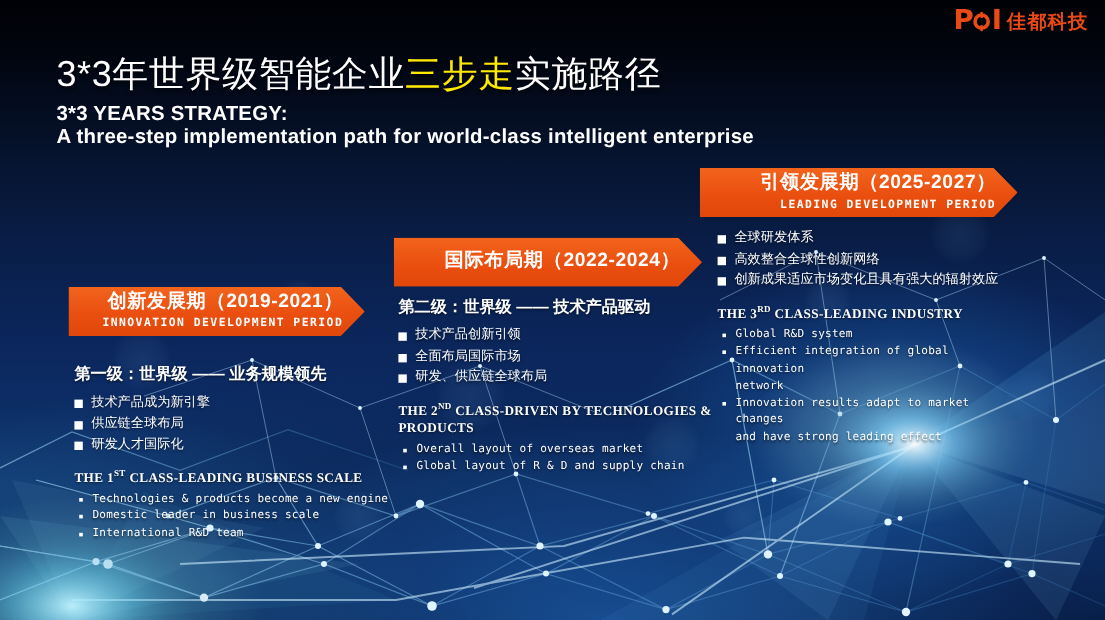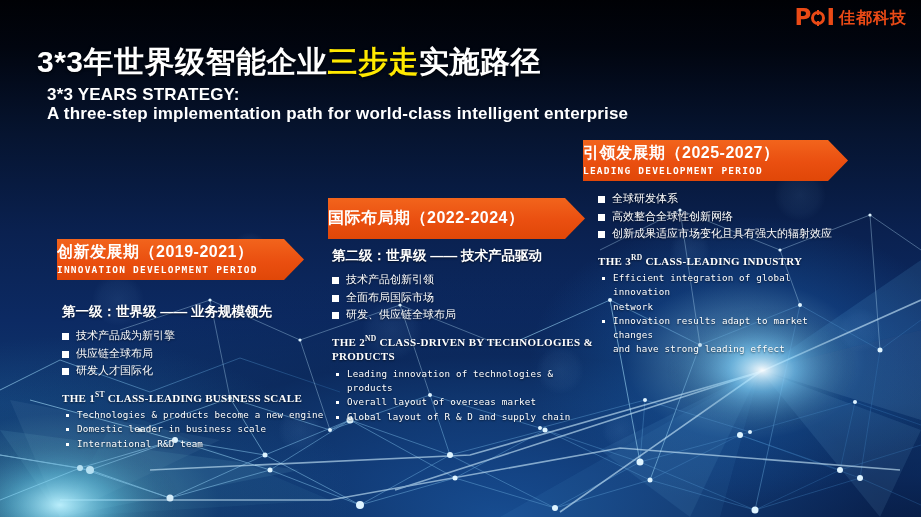--- a/index.html
+++ b/index.html
@@ -33,40 +33,40 @@
     content:"";position:absolute;background:#ea4a16;
   }
   .logo .pci .ring::before{left:3px;top:-4px;width:2px;height:5px;}
   .logo .pci .ring::after{left:3px;bottom:-4px;width:2px;height:5px;}
   .logo .cn{
     font-family:"DejaVu Sans",sans-serif;font-weight:bold;font-size:16px;color:#ea4a16;
     letter-spacing:1px;line-height:1;
   }
   
   .title-cn{
-    position:absolute;left:37px;top:42px;
-    font-size:30px;font-weight:bold;color:#fff;letter-spacing:.5px;
+    position:absolute;left:47px;top:42px;
+    font-size:30px;font-weight:normal;color:#fff;letter-spacing:.5px;
     text-shadow:0 1px 3px rgba(0,0,0,.8);white-space:nowrap;
   }
   .title-cn .hi{color:#ffe900;}
   .title-en1{
     position:absolute;left:47px;top:85px;
     font-size:17px;font-weight:bold;color:#fff;letter-spacing:.2px;white-space:nowrap;
   }
   .title-en2{
     position:absolute;left:47px;top:104px;
     font-size:17px;font-weight:bold;color:#fff;letter-spacing:.2px;white-space:nowrap;
   }
   
   .banner{
     position:absolute;height:41px;
     background:linear-gradient(180deg,#f2641c 0%,#ea4f10 55%,#e04708 100%);
     clip-path:polygon(0 0, calc(100% - 20px) 0, 100% 50%, calc(100% - 20px) 100%, 0 100%);
     box-shadow:0 2px 6px rgba(0,0,0,.45);
-    display:flex;flex-direction:column;align-items:flex-start;justify-content:center;
+    display:flex;flex-direction:column;align-items:flex-end;justify-content:center;
     padding-right:18px;box-sizing:border-box;
   }
   .banner .b-cn{
     font-size:16px;font-weight:bold;color:#fff;line-height:1.05;letter-spacing:.5px;white-space:nowrap;
   }
   .banner .b-en{
     font-family:"DejaVu Sans Mono","Liberation Mono",monospace;
     font-size:9.5px;font-weight:bold;color:#fff;letter-spacing:1.2px;line-height:1.1;
     margin-top:4px;white-space:nowrap;
   }
@@ -285,25 +285,20 @@
         <span>全面布局国际市场</span>
       </div>
     <div class="cn-li">
         <span class="sq"></span>
         <span>研发、供应链全球布局</span>
       </div>
     <div class="en-head" style="white-space:pre-line;"><span>THE 2</span><sup>ND</sup><span> CLASS-DRIVEN BY TECHNOLOGIES &amp;
 PRODUCTS</span></div>
     <div class="en-li">
         <span class="dot"></span>
-        <span class="txt">Leading innovation of technologies &amp;
-products</span>
-      </div>
-    <div class="en-li">
-        <span class="dot"></span>
         <span class="txt"> Overall layout of overseas market</span>
       </div>
     <div class="en-li">
         <span class="dot"></span>
         <span class="txt">Global layout of R &amp; D and supply chain</span>
       </div>
   </div>
 
   <div class="banner" style="left:583px;top:140px;width:265px;">
     <div class="b-cn">引领发展期（2025-2027）</div>
@@ -318,20 +313,24 @@
         <span class="sq"></span>
         <span>高效整合全球性创新网络</span>
       </div>
     <div class="cn-li">
         <span class="sq"></span>
         <span>创新成果适应市场变化且具有强大的辐射效应</span>
       </div>
     <div class="en-head"><span>THE 3</span><sup>RD</sup><span>  CLASS-LEADING INDUSTRY</span></div>
     <div class="en-li">
         <span class="dot"></span>
+        <span class="txt">Global R&amp;D system</span>
+      </div>
+    <div class="en-li">
+        <span class="dot"></span>
         <span class="txt">Efficient integration of global innovation
 network</span>
       </div>
     <div class="en-li">
         <span class="dot"></span>
         <span class="txt"> Innovation results adapt to market changes
 and have strong leading effect</span>
       </div>
   </div>
 

